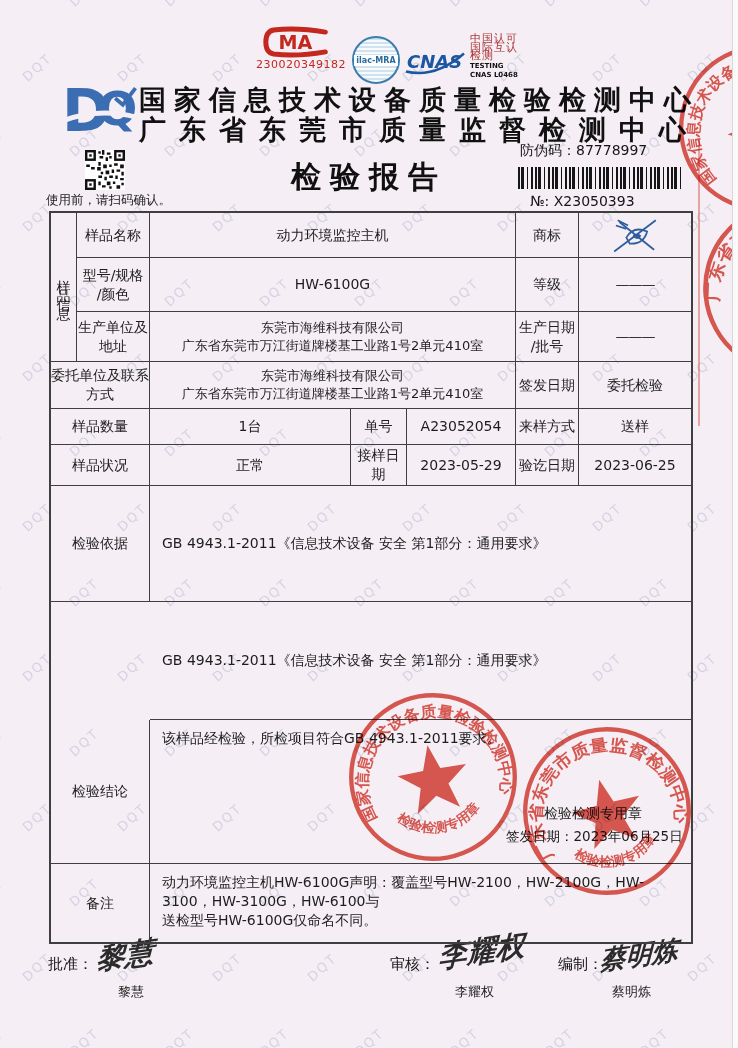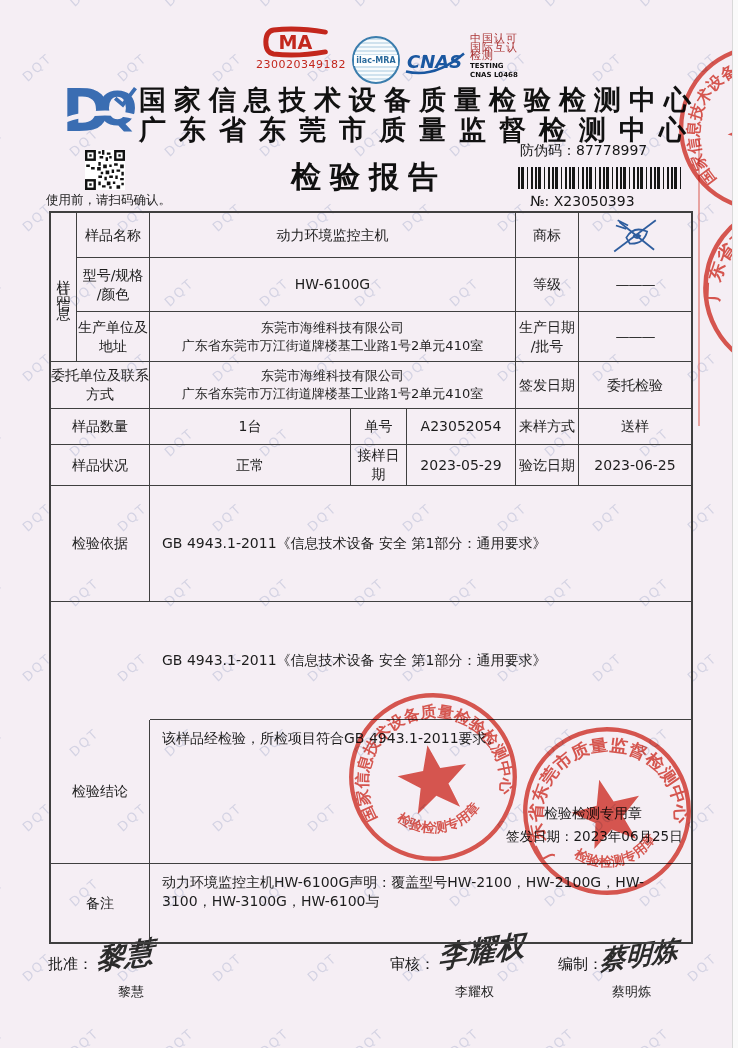--- a/index.html
+++ b/index.html
@@ -338,20 +338,21 @@
       <div class="cell" style="grid-row:9;grid-column:1/3;">检验结论</div>
       <div class="cell last-col left-top conclusion-cell" style="grid-row:9;grid-column:3/8;">
         <span>该样品经检验，所检项目符合GB 4943.1-2011要求。</span>
         <span class="seal-caption">检验检测专用章</span>
         <span class="issue-date">签发日期：2023年06月25日</span>
       </div>
 
       <div class="cell last-row" style="grid-row:10;grid-column:1/3;">备注</div>
       <div class="cell last-col last-row left-top" style="grid-row:10;grid-column:3/8;">
         <span>动力环境监控主机HW-6100G声明：覆盖型号HW-2100，HW-2100G，HW-3100，HW-3100G，HW-6100与</span>
+        <span>送检型号HW-6100G仅命名不同。</span>
       </div>
     </div>
 
     <span class="abs sig-label" style="left:48px;top:955px;">批准：</span>
     <span class="abs signature" style="left:96px;top:936px;">黎慧</span>
     <span class="abs printed-name" style="left:118px;top:983px;">黎慧</span>
 
     <span class="abs sig-label" style="left:390px;top:955px;">审核：</span>
     <span class="abs signature" style="left:438px;top:932px;">李耀权</span>
     <span class="abs printed-name" style="left:455px;top:983px;">李耀权</span>

